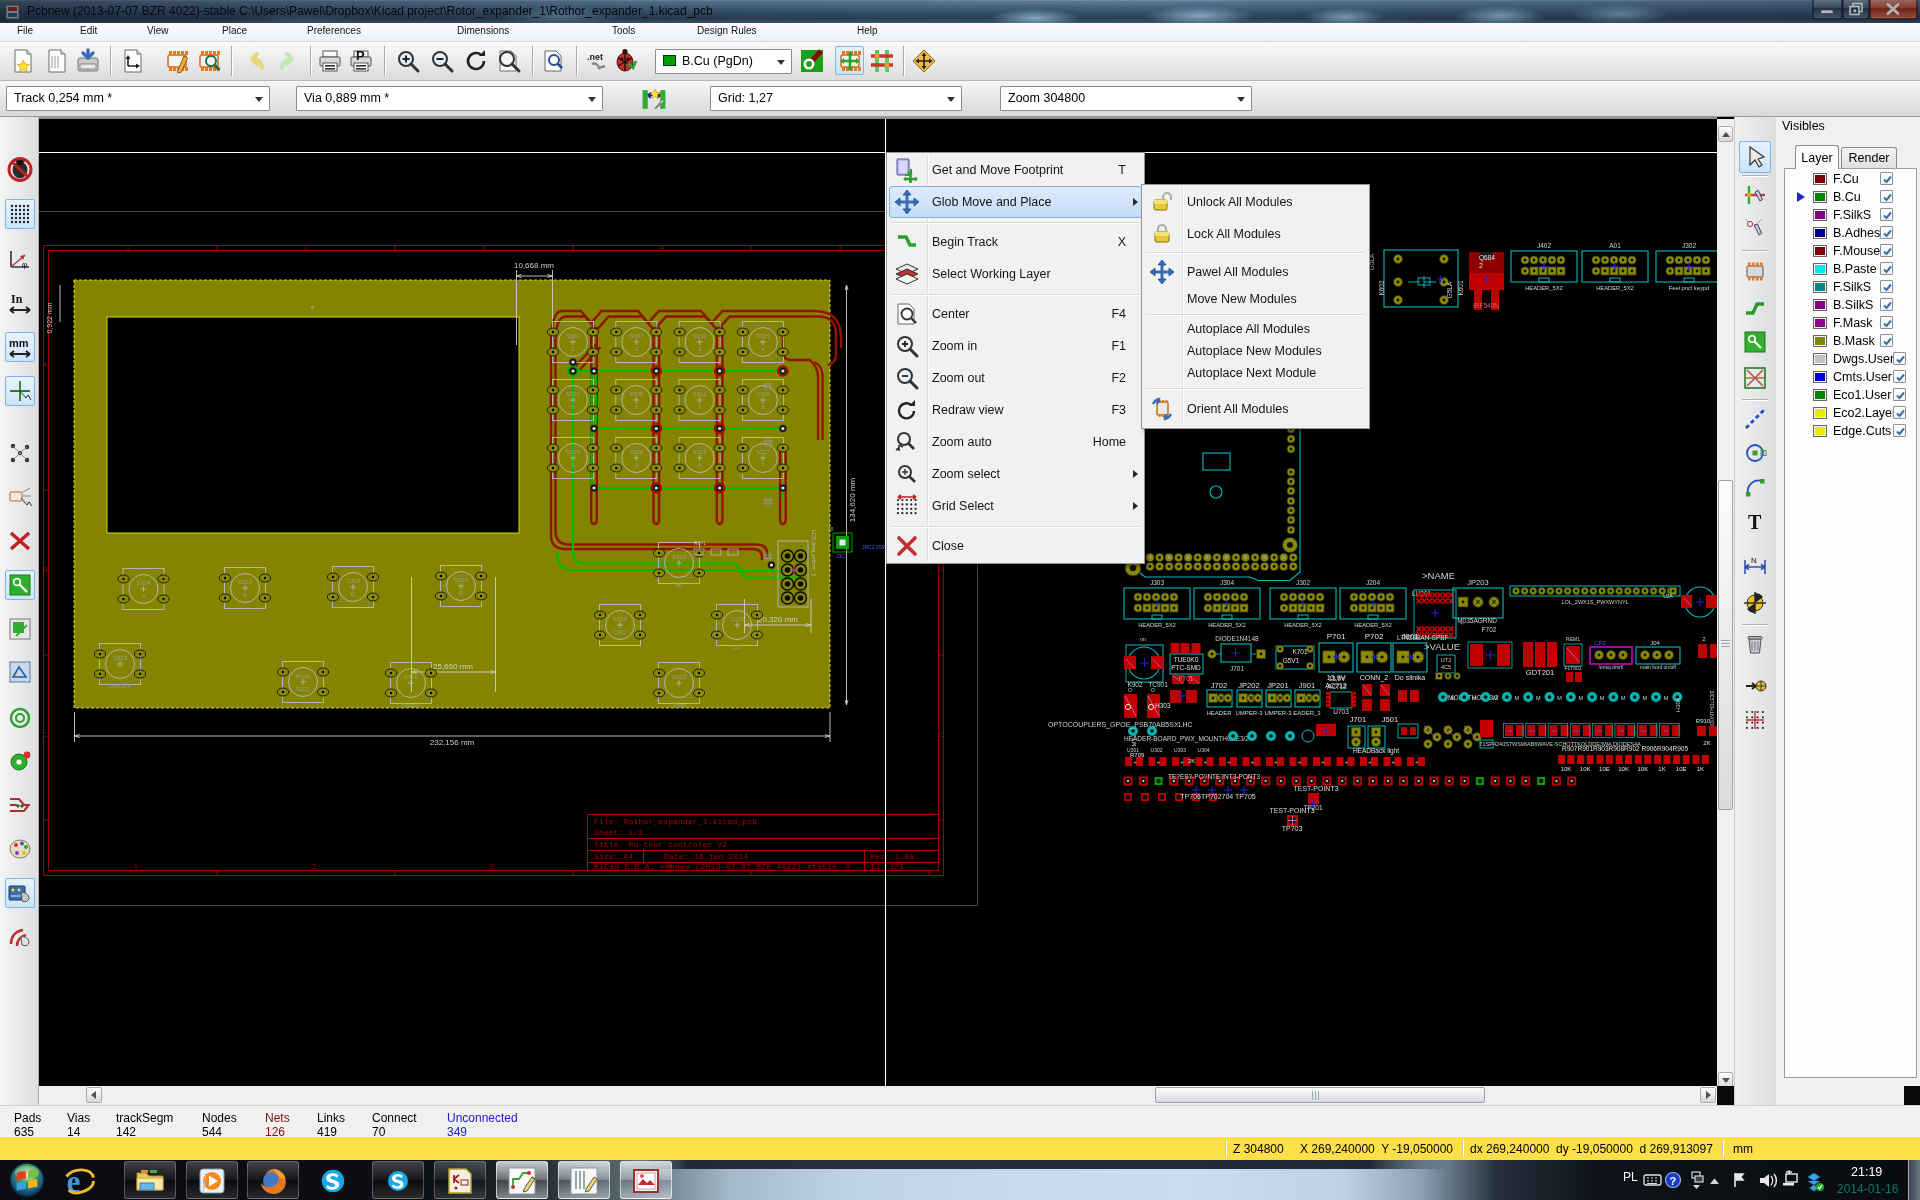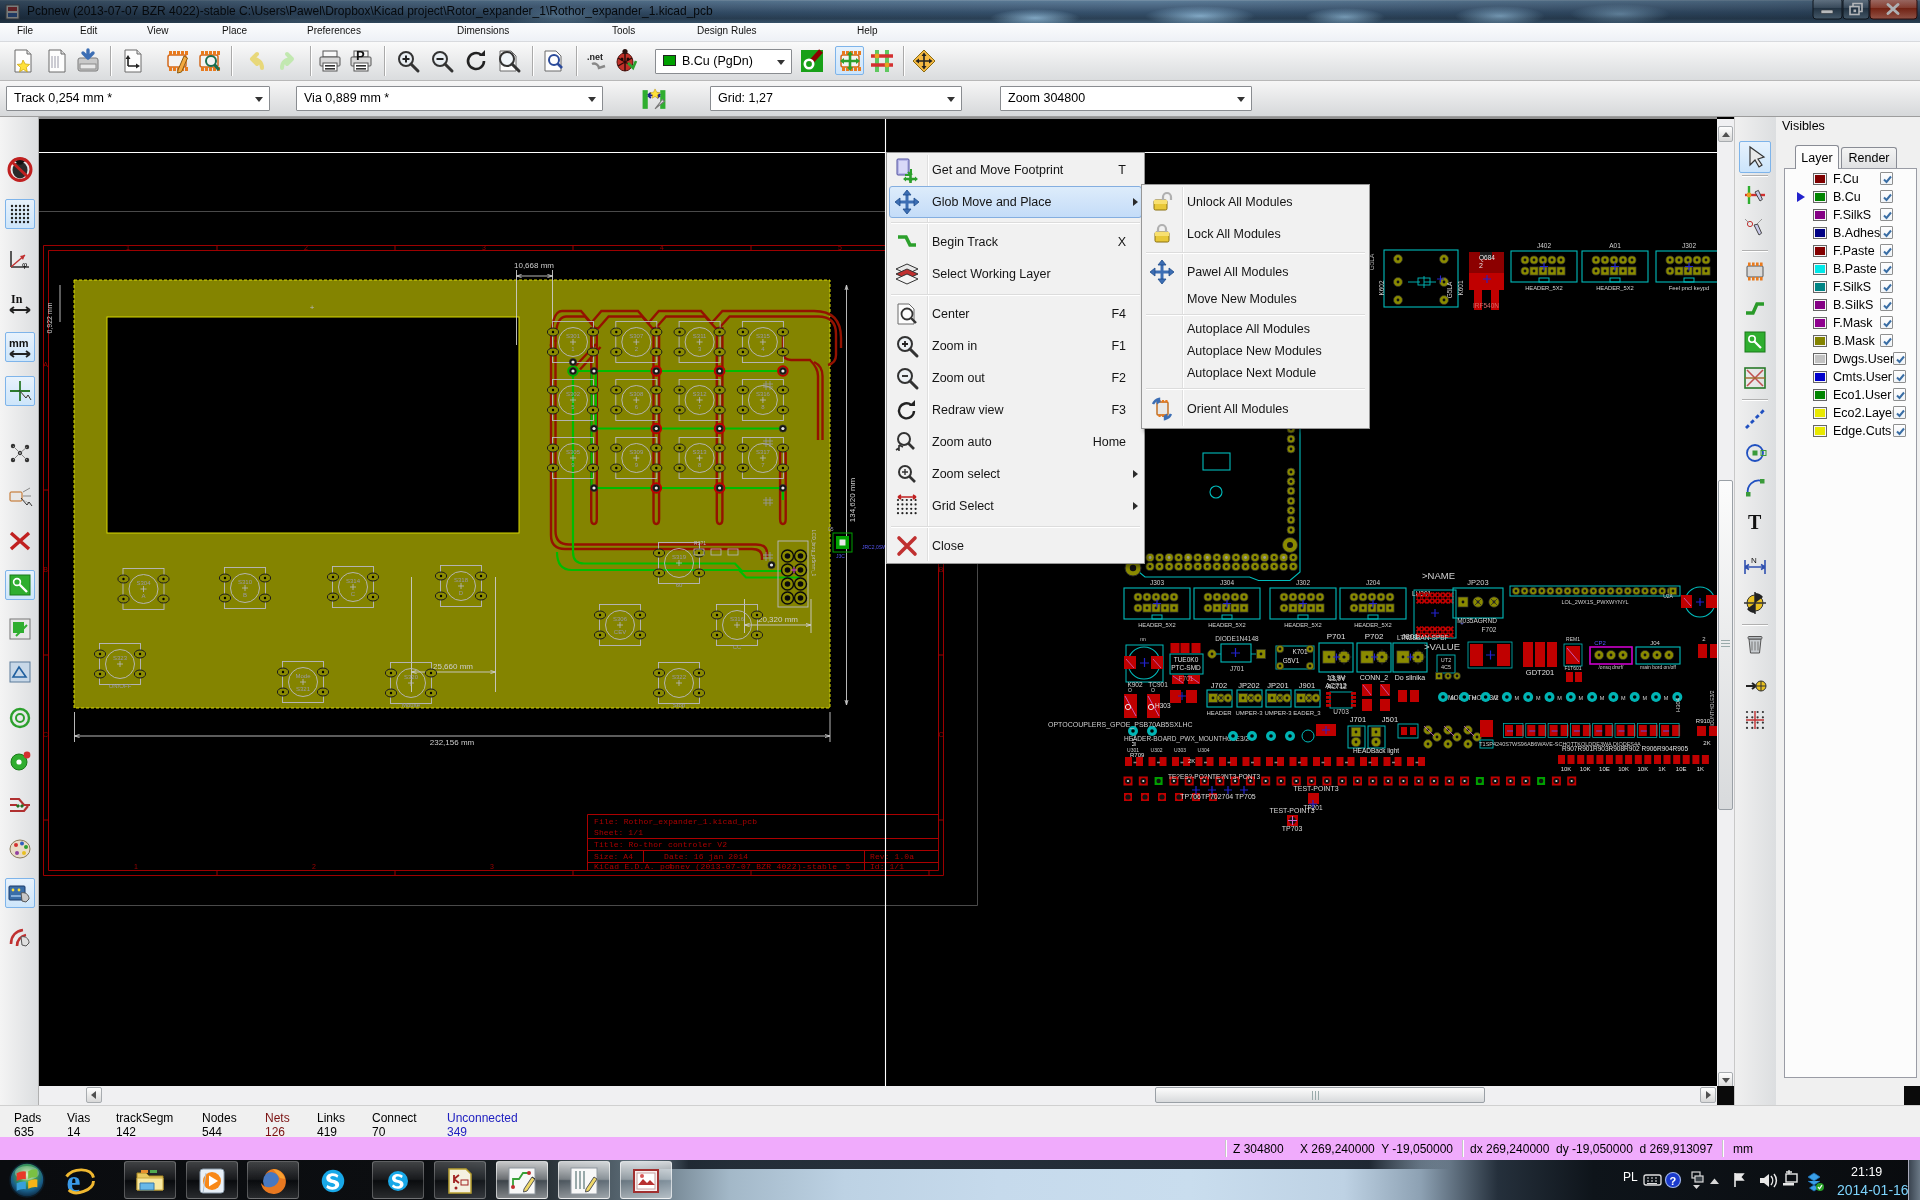--- a/index.html
+++ b/index.html
@@ -26,21 +26,21 @@
  background:linear-gradient(to right,#f0f0f0,#dcdee0);border-left:1px solid #c8c8c8;}
 #rpanel{left:1776px;top:117px;width:144px;height:988px;background:#f0f0f0;}
 .selicon{border:1px solid #7eb4ea;border-radius:2px;
  background:linear-gradient(#e8f2fc,#cde5fa);}
 #canvas{left:39px;top:119px;width:1678px;height:967px;background:#000;}
 #vscroll{left:1717px;top:119px;width:17px;height:967px;background:#f0f0f2;}
 #hscroll{left:85px;top:1086px;width:1632px;height:19px;background:#f0f0f2;}
 .sbtn{position:absolute;background:linear-gradient(#fefefe,#d8d8d8);border:1px solid #a8acb0;border-radius:2px;}
 .sthumb{position:absolute;background:linear-gradient(#fcfcfc,#d8dadc);border:1px solid #9aa0a6;border-radius:2px;}
 #statusr1{left:0;top:1105px;width:1920px;height:32px;background:#f0f0f0;border-top:1px solid #d0d0d0;font-size:12px;color:#000;}
-#statusr2{left:0;top:1137px;width:1920px;height:23px;background:#f0abfc;font-size:12px;color:#000;}
+#statusr2{left:0;top:1137px;width:1920px;height:23px;background:#fde047;font-size:12px;color:#000;}
 .sfield{position:absolute;top:5px;white-space:pre;}
 .sep2{position:absolute;top:3px;width:1px;height:17px;background:#c6c6c6;box-shadow:1px 0 0 #fff;}
 #taskbar{left:0;top:1160px;width:1920px;height:40px;
  background:linear-gradient(to right,#0a0c0f 0%,#0c0e11 22%,#232a30 28%,#5d6d78 33%,#a3b8c8 38%,#bdd2e4 44%,#c6daec 52%,#c9ddee 62%,#bed2e4 70%,#8da1b3 74%,#25303c 78%,#0e141a 83%,#090b0e 100%);}
 .tbtn{position:absolute;top:1px;width:52px;height:38px;border:1px solid rgba(255,255,255,0.25);
  border-radius:3px;background:linear-gradient(rgba(255,255,255,0.22),rgba(255,255,255,0.05) 48%,rgba(0,0,0,0.12) 52%,rgba(255,255,255,0.12));}
 .tbtnL{background:linear-gradient(rgba(255,255,255,0.75),rgba(255,255,255,0.35) 48%,rgba(160,170,180,0.25) 52%,rgba(255,255,255,0.45));border-color:rgba(255,255,255,0.6);}
 #ctxmenu{left:886px;top:152px;width:259px;height:412px;background:#f1f1f1;
  border:1px solid #979797;box-shadow:3px 3px 4px rgba(0,0,0,0.4);}
 #submenu{left:1141px;top:184px;width:229px;height:245px;background:#f1f1f1;
@@ -2127,21 +2127,21 @@
     <span class="lsw" style="background:#000084"></span>
     <span class="lname">B.Adhes</span>
   </div>
 <div class="lchk" style="left:1880px;top:226px">
     <svg width="13" height="13" viewBox="0 0 13 13">
       <path d="M3 6.5 L5.5 9 L10 3.5" fill="none" stroke="#3a6ea5" stroke-width="2"></path>
     </svg>
   </div>
 <div class="lrow" style="top:243px">
     <span class="lsw" style="background:#840000"></span>
-    <span class="lname">F.Paste</span>
+    <span class="lname">F.Mouse</span>
   </div>
 <div class="lchk" style="left:1880px;top:244px">
     <svg width="13" height="13" viewBox="0 0 13 13">
       <path d="M3 6.5 L5.5 9 L10 3.5" fill="none" stroke="#3a6ea5" stroke-width="2"></path>
     </svg>
   </div>
 <div class="lrow" style="top:261px">
     <span class="lsw" style="background:#00e8e8"></span>
     <span class="lname">B.Paste</span>
   </div>
@@ -2533,15 +2533,15 @@
 <path d="M120 10 h4 l5-4 v13 l-5-4 h-4z" fill="#e8e8e8"></path>
 <path d="M131 8 a7 7 0 0 1 0 9 M134 6 a10 10 0 0 1 0 13" stroke="#e8e8e8" stroke-width="1.5" fill="none"></path>
 <rect x="146" y="6" width="11" height="8" fill="none" stroke="#e8e8e8" stroke-width="1.4"></rect>
     <rect x="143" y="15" width="11" height="2.5" fill="#e8e8e8"></rect>
 <path d="M149 2 v4 M146 4 h6" stroke="#e8e8e8" stroke-width="1.3"></path>
 <path d="M174 5 l6 4 -6 4 -6-4z M168 13 l6 4 6-4 M174 17 l-4.5 3 4.5 3 4.5-3z" fill="#3aa0e8" stroke="#1a70b8" stroke-width="0.8"></path>
 <circle cx="180" cy="19" r="4" fill="#28a028"></circle>
     <path d="M178 19 l1.5 1.8 2.5-3.6" stroke="#fff" stroke-width="1.2" fill="none"></path>
 </svg>
 <div class="abs" style="left:1851px;top:1165px;font-size:12.5px;color:#fff">21:19</div>
-<div class="abs" style="left:1837px;top:1182px;font-size:14px;color:#7dd3fc">2014-01-16</div>
+<div class="abs" style="left:1837px;top:1182px;font-size:12px;color:#0f766e">2014-01-16</div>
 <div class="abs" style="left:1908px;top:1160px;width:12px;height:40px;background:linear-gradient(to right,#3a4450,#6a7885);border-left:1px solid #aab"></div>
 <div class="abs" style="left:1717px;top:1086px;width:17px;height:19px;background:#0a0a0a"></div>
 <div class="abs" style="left:1904px;top:1086px;width:16px;height:19px;background:#0a0a0a"></div>
 </body></html>

